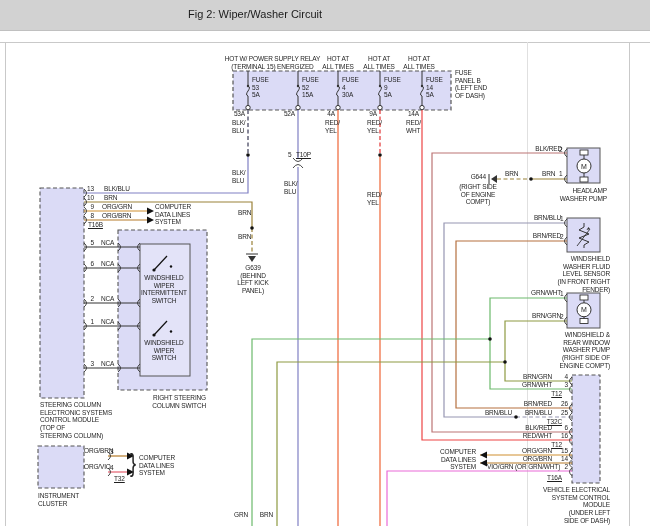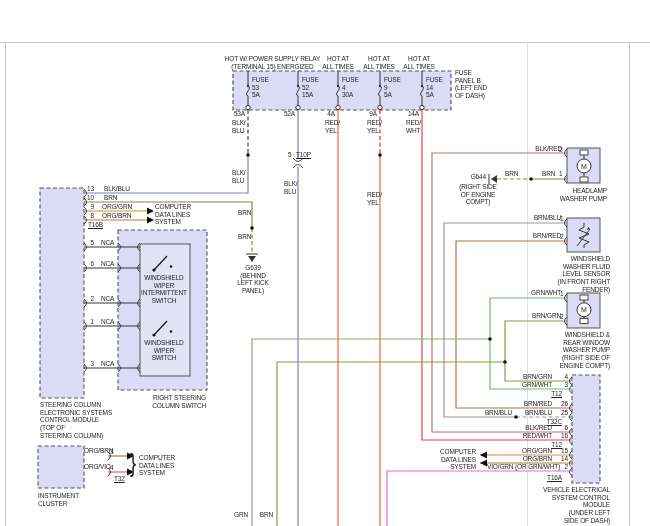--- a/index.html
+++ b/index.html
@@ -15,20 +15,23 @@
   .c{text-align:center;}
   .u{text-decoration:underline;}
   .brace{position:absolute;font-size:26px;font-weight:300;color:#222;line-height:1;
          transform:scaleX(.7);transform-origin:left top;}
 </style>
 </head>
 <body>
 
 <div id="stage">
 
+  <div id="titlebar">
+    <div class="t">Fig 2: Wiper/Washer Circuit</div>
+  </div>
 
   <svg width="650" height="526" viewBox="0 0 650 526">
 
     <g stroke="#c9c9c9" stroke-width="1">
       <line x1="0" y1="42.5" x2="650" y2="42.5"></line>
       <line x1="5.5" y1="42" x2="5.5" y2="526"></line>
       <line x1="629.5" y1="42" x2="629.5" y2="526"></line>
       <line x1="527.5" y1="42" x2="527.5" y2="526" stroke="#e0e0e0"></line>
     </g>
 

